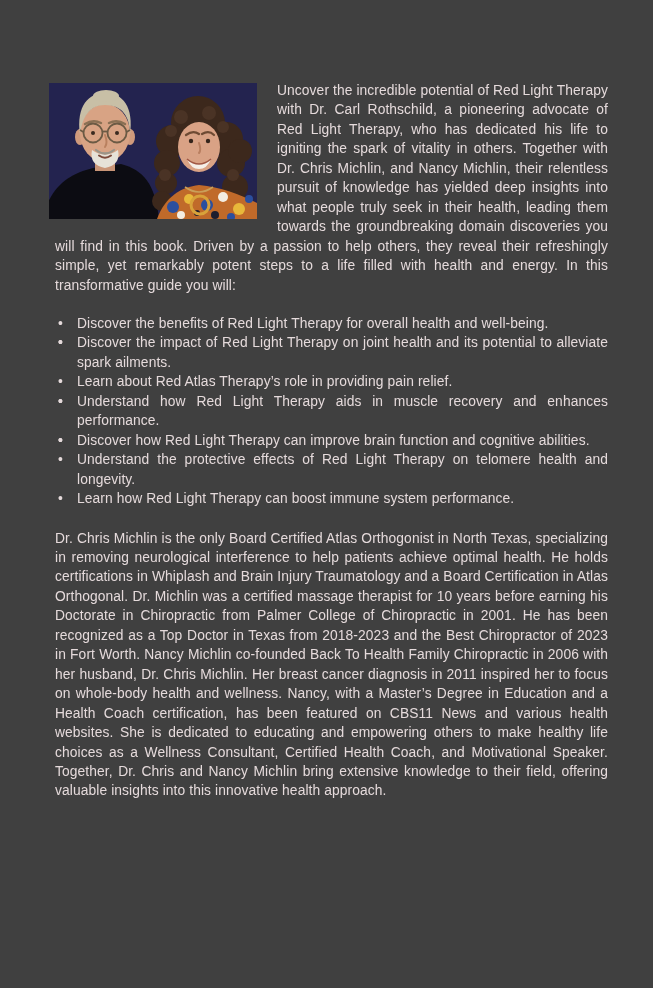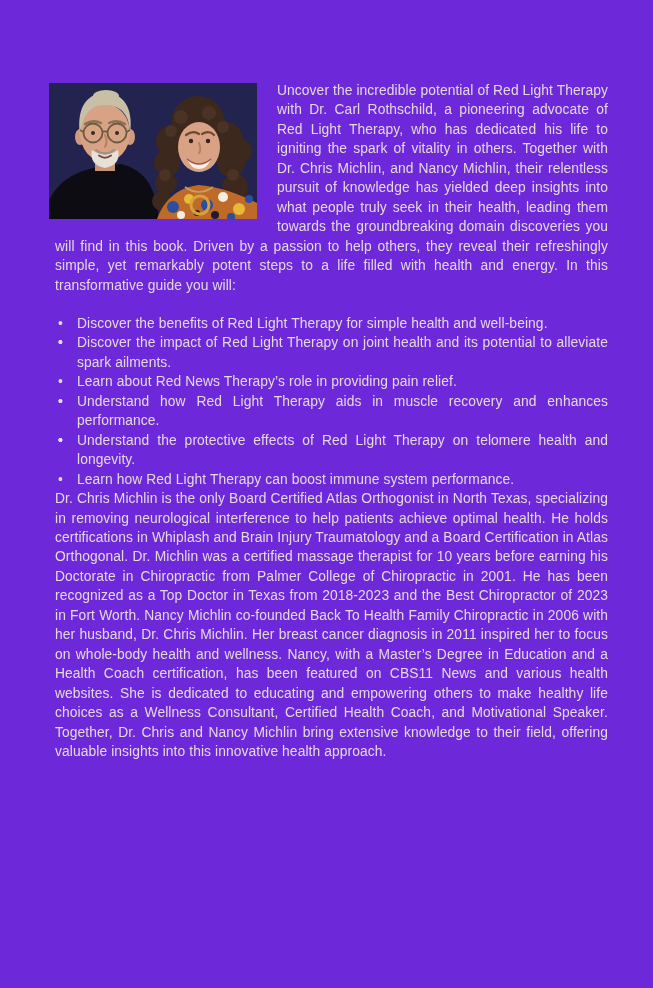--- a/index.html
+++ b/index.html
@@ -2,21 +2,21 @@
 <html><head>
 <meta charset="utf-8">
 <style>
   * { margin: 0; padding: 0; box-sizing: border-box; }
   html, body { background: #1c0f11; }
   .page {
     position: relative;
     width: 653px;
     height: 988px;
     margin: 0 auto;
-    background: #6d28d9;
+    background: #404040;
     overflow: hidden;
     font-family: "Liberation Sans", sans-serif;
     color: #e5dadb;
   }
   .content {
     position: absolute;
     left: 55px;
     top: 81px;
     width: 553px;
     font-size: 13.8px;
@@ -41,20 +41,21 @@
     position: relative;
     padding-left: 22px;
     text-align: justify;
   }
   .benefits .bullet {
     position: absolute;
     left: 3px;
     top: 0;
   }
   .bio {
+    margin-top: 20px;
     text-align: justify;
   }
 </style>
 </head>
 <body>
 
 <div class="page">
   <div class="content">
 
     <p class="intro">
@@ -130,28 +131,28 @@
             </g>
             <circle cx="151" cy="122" r="9" fill="none" stroke="#d8a23a" stroke-width="3"></circle>
             <path d="M136,104 q14,10 28,0" stroke="#caa05a" stroke-width="1.6" fill="none"></path>
           </g>
         </svg>
       </span>
       <span>Uncover the incredible potential of Red Light Therapy with Dr. Carl Rothschild, a pioneering advocate of Red Light Therapy, who has dedicated his life to igniting the spark of vitality in others. Together with Dr. Chris Michlin, and Nancy Michlin, their relentless pursuit of knowledge has yielded deep insights into what people truly seek in their health, leading them towards the groundbreaking domain discoveries you will find in this book. Driven by a passion to help others, they reveal their refreshingly simple, yet remarkably potent steps to a life filled with health and energy. In this transformative guide you will:</span>
     </p>
 
     <ul class="benefits">
-      <li><span class="bullet">•</span><span>Discover the benefits of Red Light Therapy for simple health and well-being.</span></li>
+      <li><span class="bullet">•</span><span>Discover the benefits of Red Light Therapy for overall health and well-being.</span></li>
       <li><span class="bullet">•</span></li>
       <li><span class="bullet">•</span><span>Discover the impact of Red Light Therapy on joint health and its potential to alleviate spark ailments.</span></li>
-      <li><span class="bullet">•</span><span>Learn about Red News Therapy’s role in providing pain relief.</span></li>
+      <li><span class="bullet">•</span><span>Learn about Red Atlas Therapy’s role in providing pain relief.</span></li>
       <li><span class="bullet">•</span></li>
       <li><span class="bullet">•</span><span>Understand how Red Light Therapy aids in muscle recovery and enhances performance.</span></li>
       <li><span class="bullet">•</span></li>
-      <li><span class="bullet">•</span></li>
+      <li><span class="bullet">•</span><span>Discover how Red Light Therapy can improve brain function and cognitive abilities.</span></li>
       <li><span class="bullet">•</span><span>Understand the protective effects of Red Light Therapy on telomere health and longevity.</span></li>
       <li><span class="bullet">•</span><span>Learn how Red Light Therapy can boost immune system performance.</span></li>
     </ul>
 
     <p class="bio">Dr. Chris Michlin is the only Board Certified Atlas Orthogonist in North Texas, specializing in removing neurological interference to help patients achieve optimal health. He holds certifications in Whiplash and Brain Injury Traumatology and a Board Certification in Atlas Orthogonal. Dr. Michlin was a certified massage therapist for 10 years before earning his Doctorate in Chiropractic from Palmer College of Chiropractic in 2001. He has been recognized as a Top Doctor in Texas from 2018-2023 and the Best Chiropractor of 2023 in Fort Worth. Nancy Michlin co-founded Back To Health Family Chiropractic in 2006 with her husband, Dr. Chris Michlin. Her breast cancer diagnosis in 2011 inspired her to focus on whole-body health and wellness. Nancy, with a Master’s Degree in Education and a Health Coach certification, has been featured on CBS11 News and various health websites. She is dedicated to educating and empowering others to make healthy life choices as a Wellness Consultant, Certified Health Coach, and Motivational Speaker. Together, Dr. Chris and Nancy Michlin bring extensive knowledge to their field, offering valuable insights into this innovative health approach.</p>
 
   </div>
 </div>
 
 </body></html>

